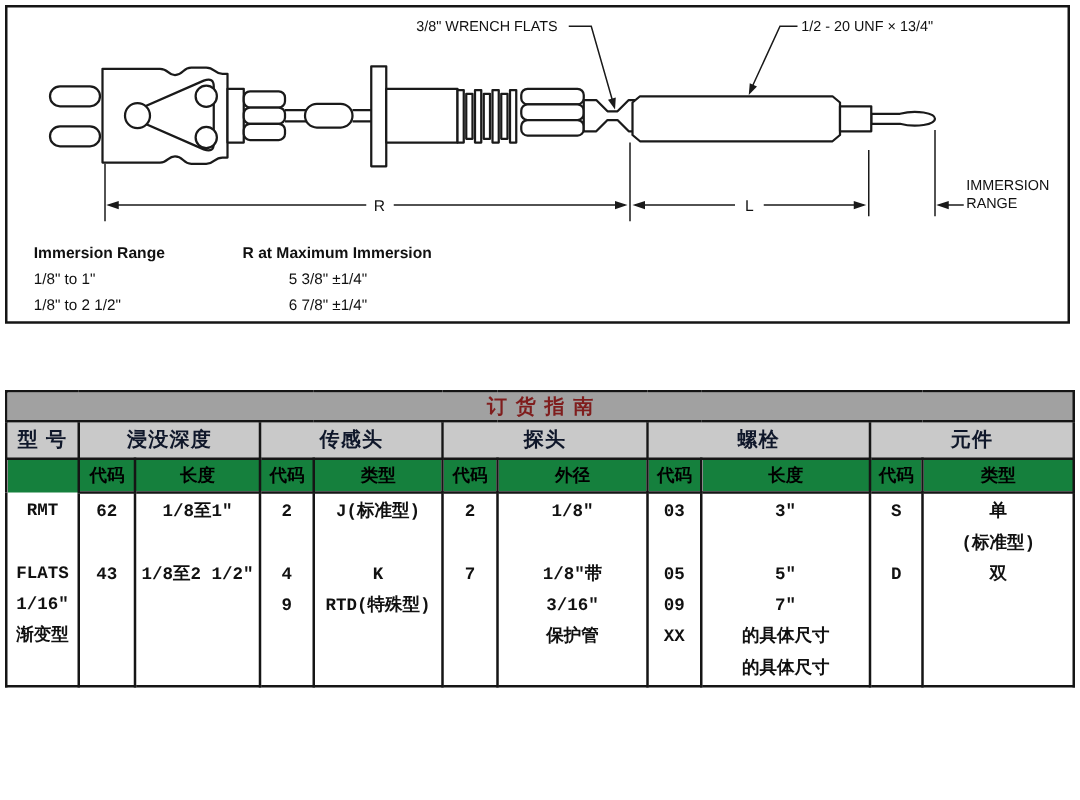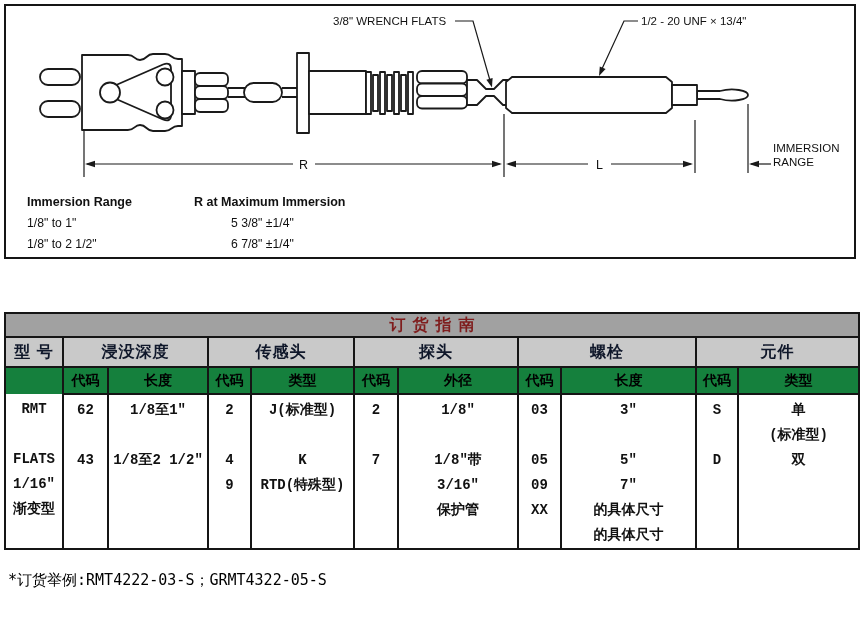--- a/index.html
+++ b/index.html
@@ -280,16 +280,15 @@
             <div class="cell-line">双</div>
             <div class="cell-line"></div>
             <div class="cell-line"></div>
             <div class="cell-line"></div>
           </td>
     </tr>
   </tbody>
     </table>
 
   <div class="footnotes">
-      <div class="note-line">*订货举例:RMT4222-03-S；GRMT4322-05-S</div>
     </div>
 
 </div>
 
 </body></html>

